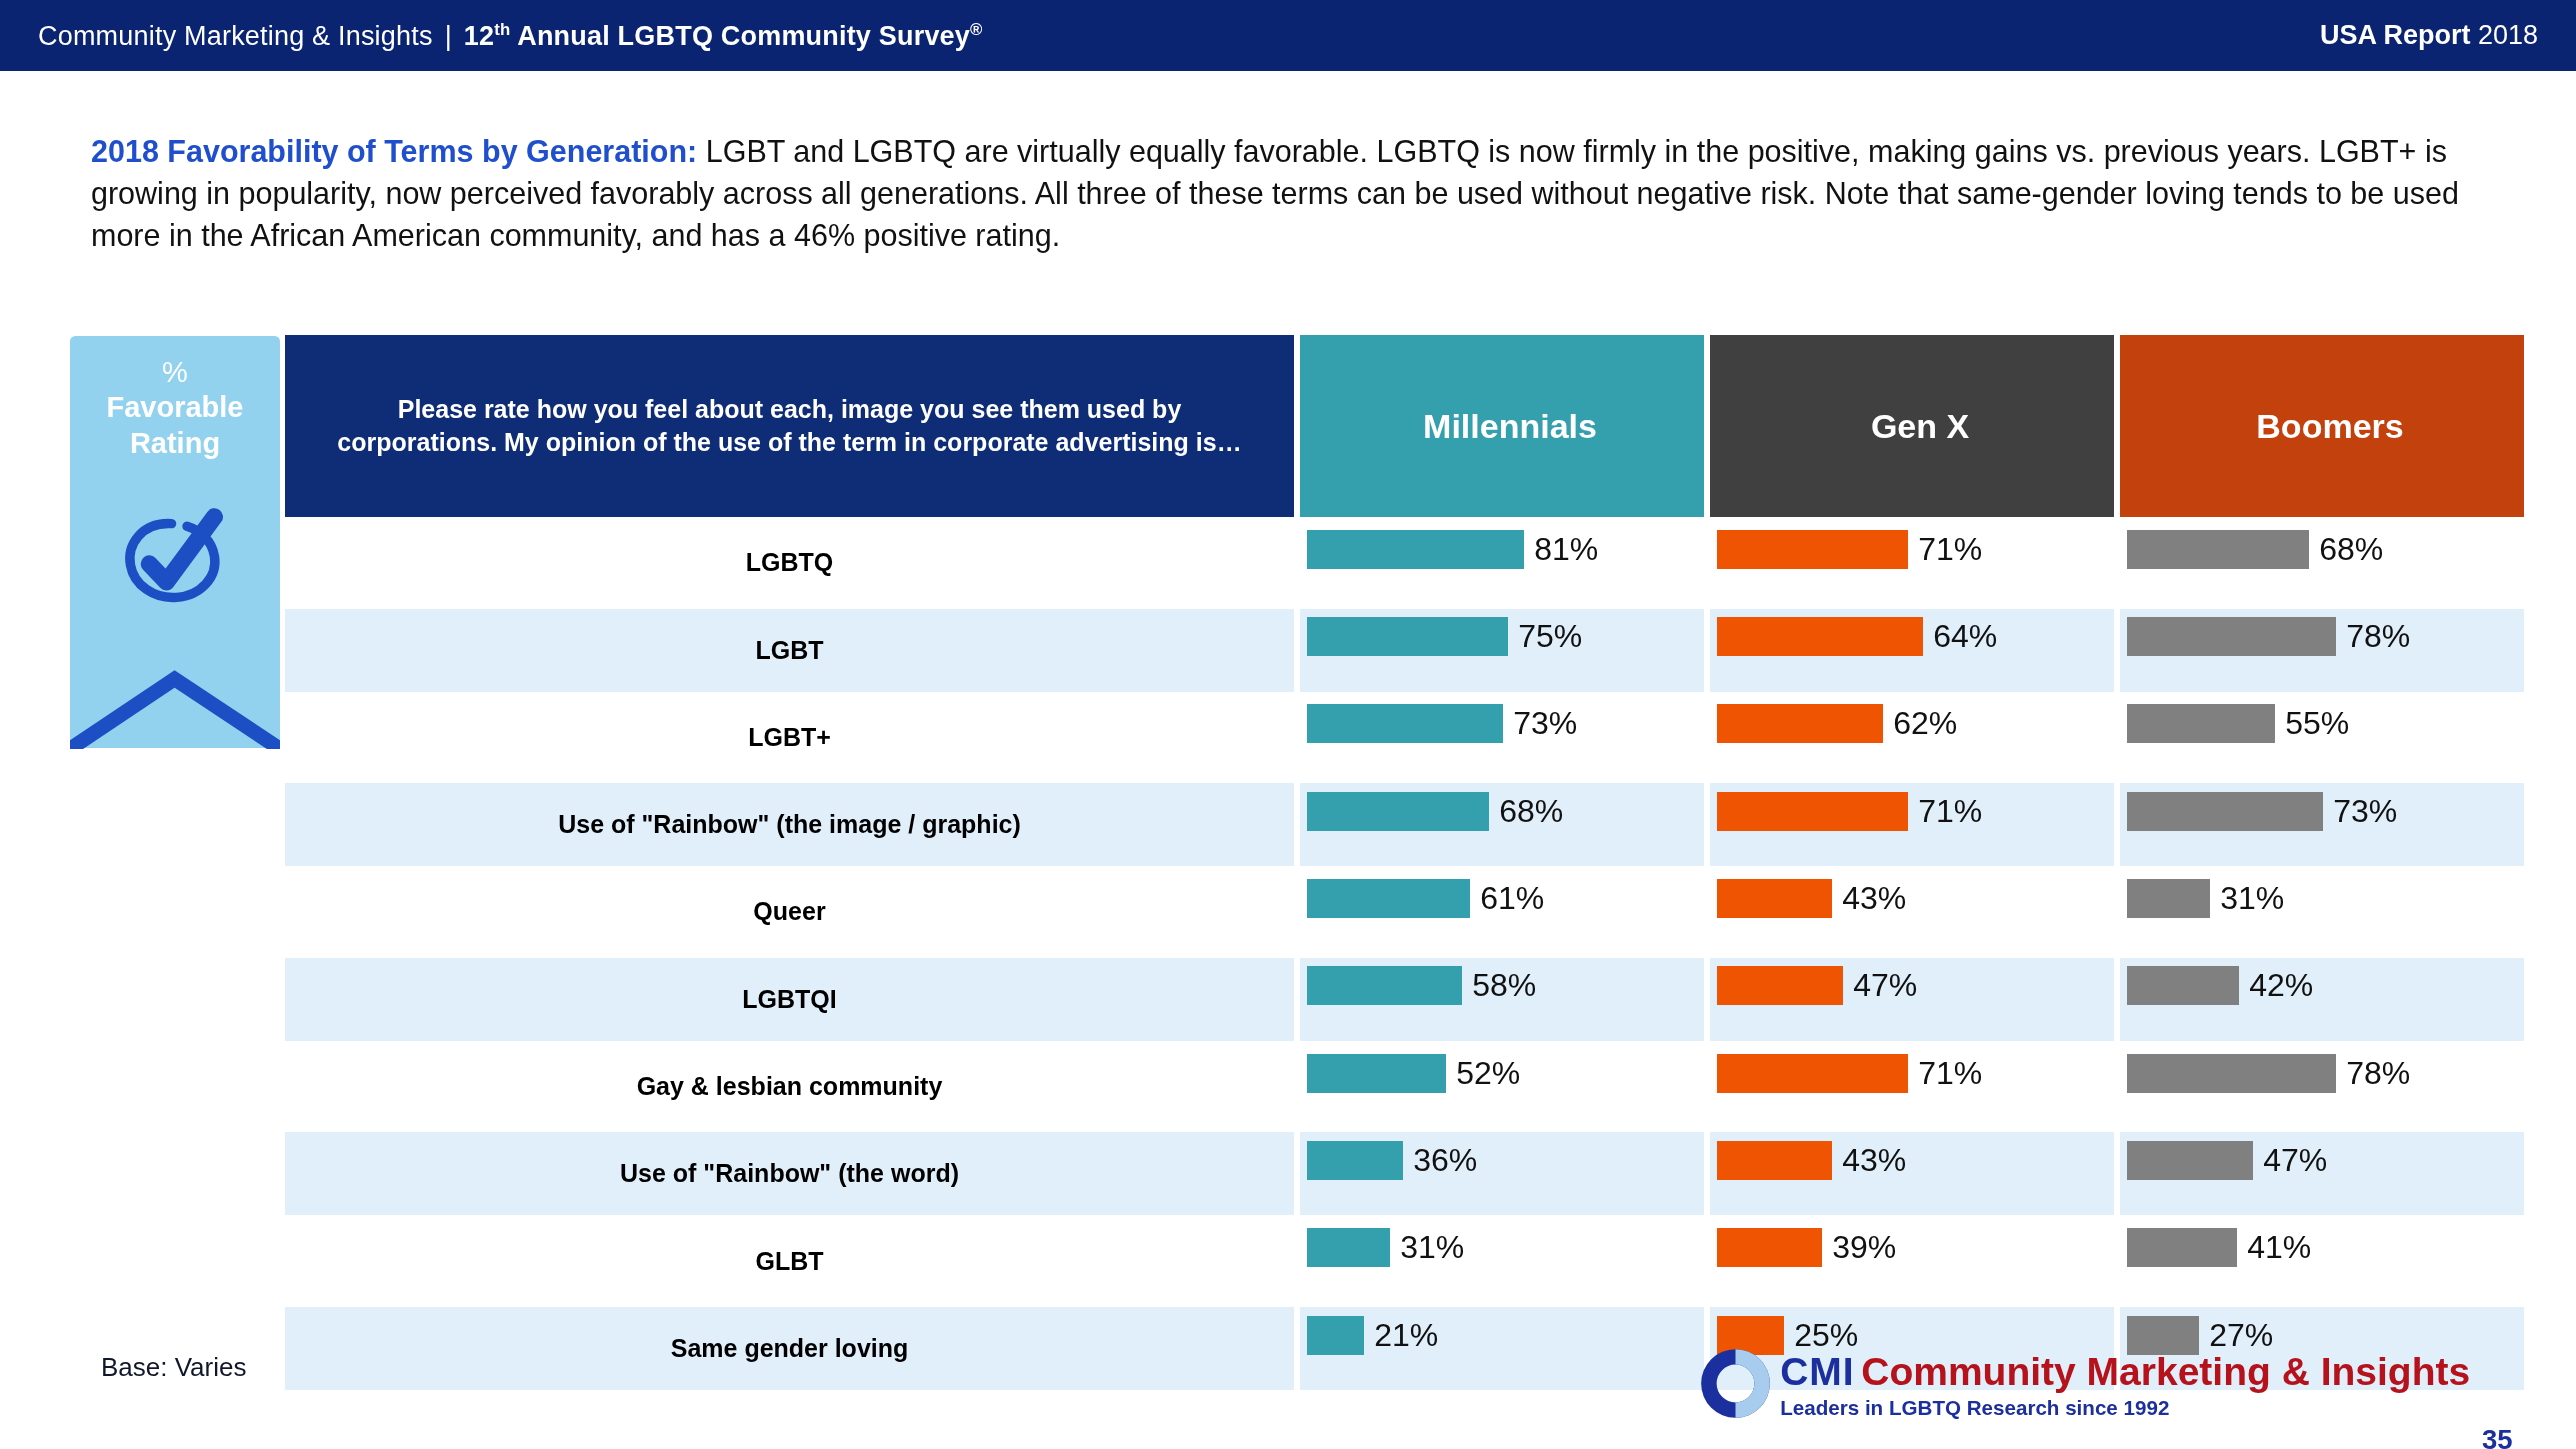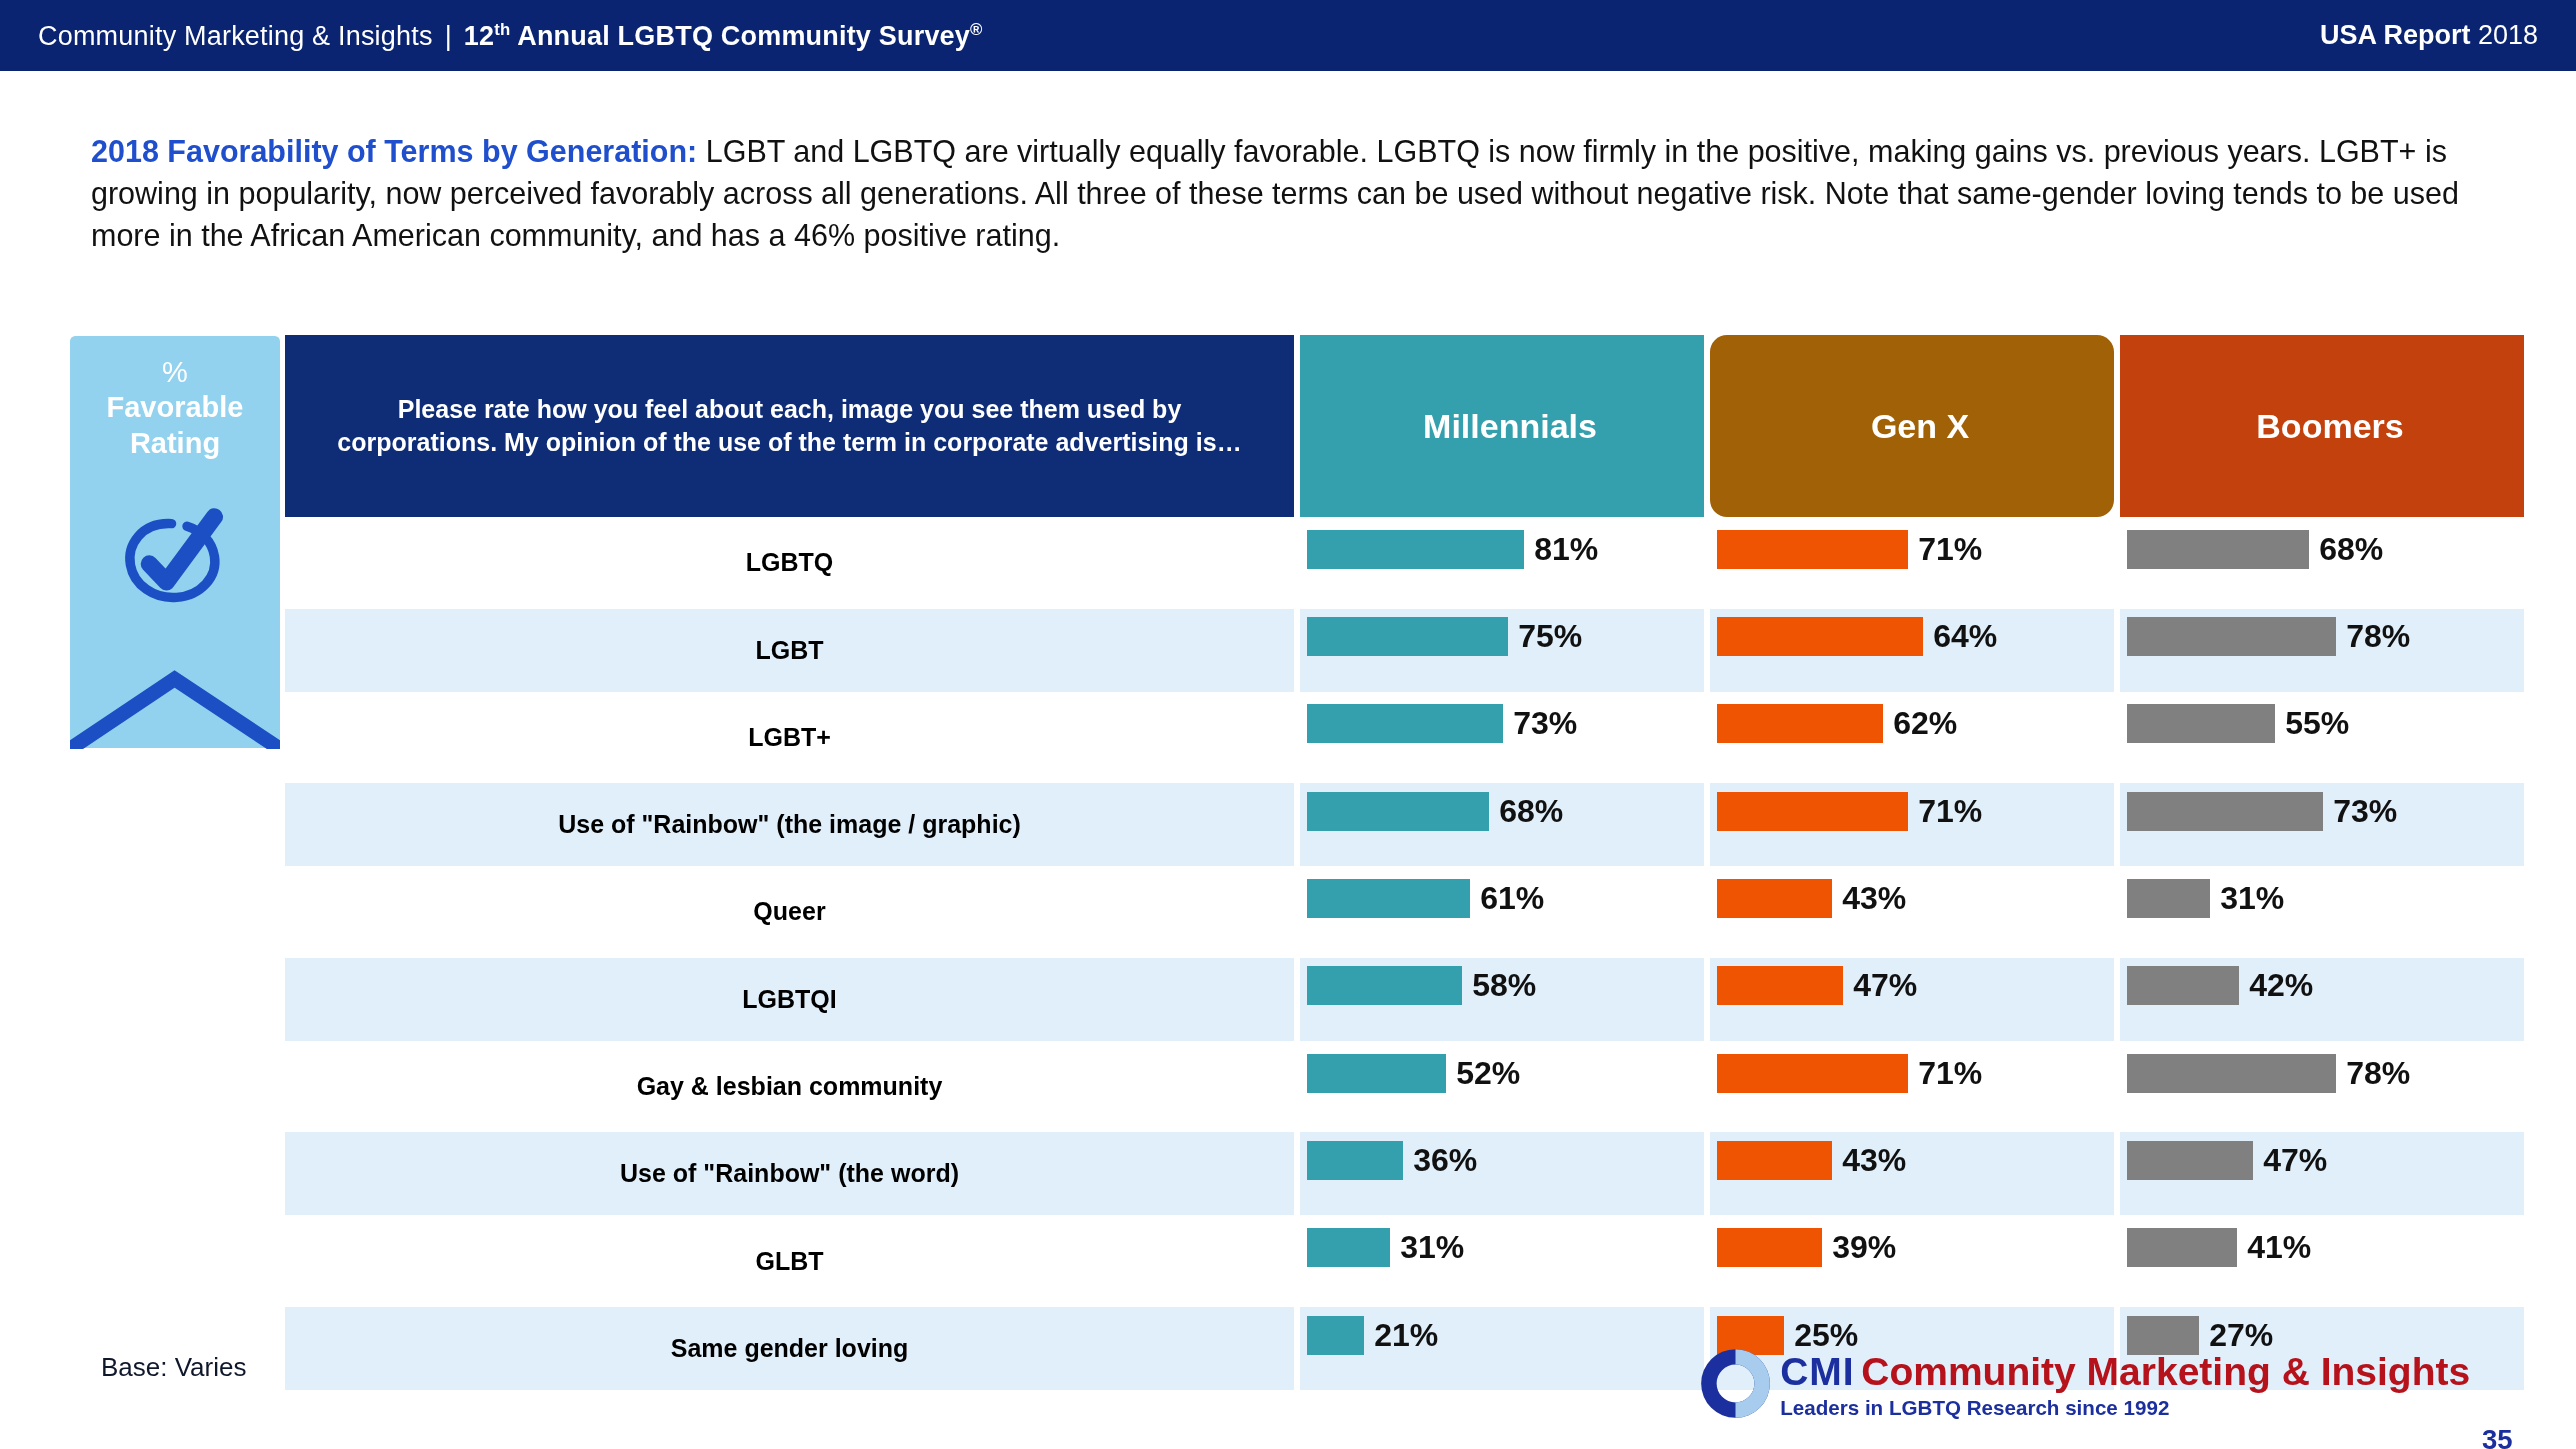--- a/index.html
+++ b/index.html
@@ -55,38 +55,37 @@
     background: #0F2D77; color: #fff;
     display: flex; align-items: center; justify-content: center;
     padding: 12px 39px; text-align: center;
     font-size: 25px; font-weight: 700; line-height: 1.34;
   }
   .gencell {
     display: flex; align-items: center; justify-content: center;
     color: #ffffff; font-size: 34px; font-weight: 700;
   }
   .gen-mil { background: #35A0AD; }
-  .gen-genx { background: #a16207; border-radius: 17px; }
+  .gen-genx { background: #404040; }
   .gen-boom { background: #c2410c; }
 
   .drow { height: 83px; margin-bottom: 4.3px; }
   .drow.alt .termcell, .drow.alt .barcell { background: #E1EFFA; }
   .drow .termcell, .drow .barcell { background: #ffffff; }
 
   .termcell {
     display: flex; align-items: center; justify-content: center;
     font-size: 25px; font-weight: 700; color: #000; text-align: center;
     border-bottom: 0;
   }
   .barcell {
     position: relative;
     display: flex; align-items: flex-start;
     padding-left: 6.9px; padding-top: 8.6px;
     overflow: hidden;
-    font-weight: bold;
   }
   .bar {
     height: 39px; flex: 0 0 auto;
   }
   .bar-mil { background: #35A0AD; }
   .bar-genx { background: #EE5402; }
   .bar-boom { background: #808080; }
   .barval {
     font-size: 32px; color: #111; margin-left: 10.3px;
     line-height: 39px; white-space: nowrap;

